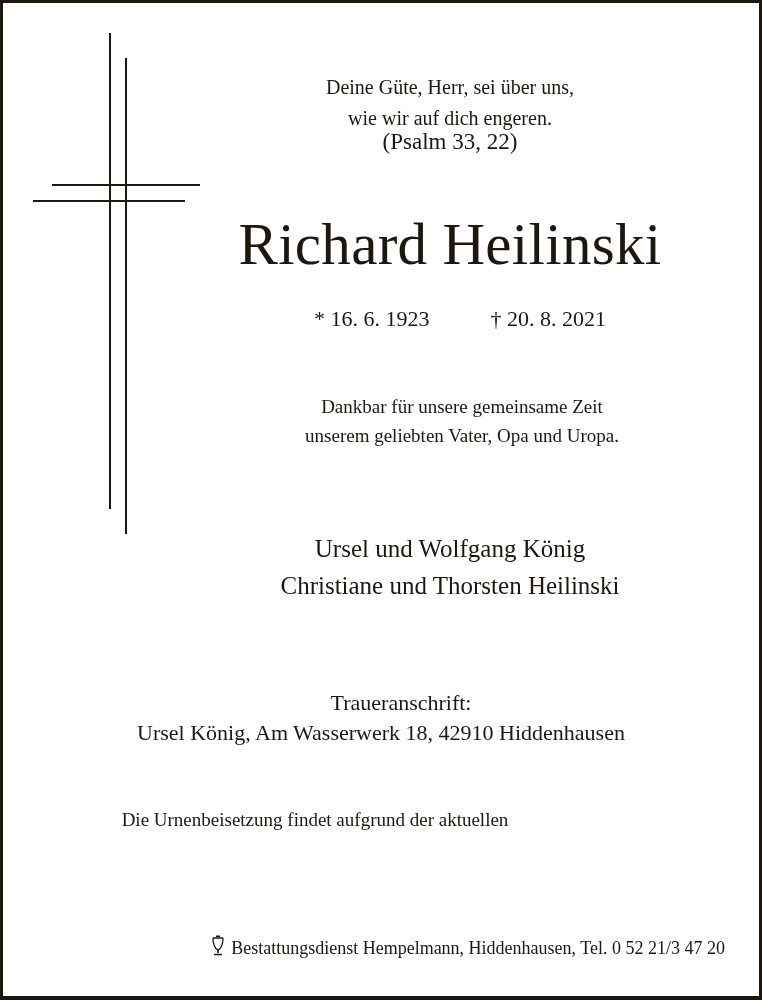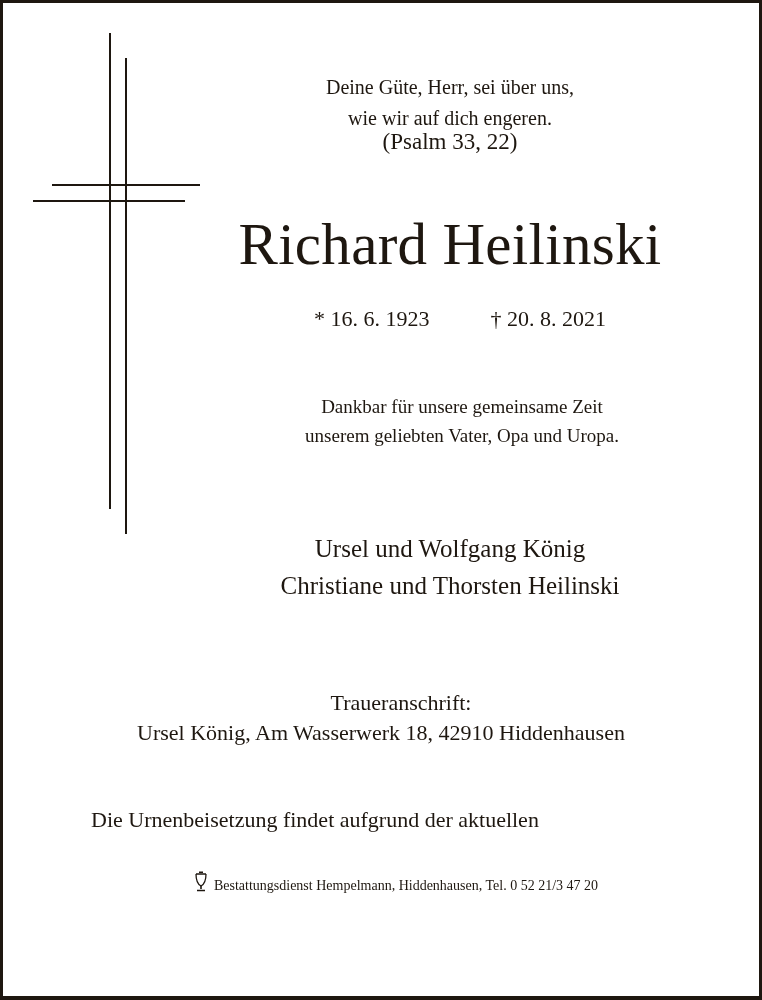--- a/index.html
+++ b/index.html
@@ -9,22 +9,22 @@
   .t{position:absolute;left:0;width:762px;text-align:center;white-space:nowrap;}
   .psalm{left:170px;width:560px;font-size:20px;line-height:31px;top:72px;}
   .ref{left:170px;width:560px;font-size:23px;top:129px;}
   .name{left:170px;width:560px;font-size:59px;top:210px;letter-spacing:0.3px;}
   .dates{top:306px;left:180px;width:560px;font-size:22px;}
   .dates span{display:inline-block;}
   .dank{left:182px;width:560px;font-size:19px;line-height:29px;top:392px;}
   .family{left:150px;width:600px;font-size:25px;line-height:37px;top:523px;margin-top:7px;}
   .addr{font-size:22px;line-height:30px;top:688px;left:0;width:762px;}
   .addr .l1{padding-left:40px;}
-  .urne{font-size:22px;line-height:30px;top:805px;left:0;width:630px;}
-  .footer{top:871px;left:65px;width:660px;text-align:center;font-size:14px;}
+  .urne{font-size:19px;line-height:30px;top:805px;left:0;width:630px;}
+  .footer{top:935px;left:65px;width:660px;text-align:right;font-size:18px;}
   .urn-icon{display:inline-block;width:18px;height:22px;vertical-align:-3px;margin-right:4px;}
 </style>
 </head>
 <body>
 
 <div class="frame"></div>
 
 <div>
   <div class="line" style="left:109px;top:33px;width:2px;height:476px;"></div>
   <div class="line" style="left:125px;top:58px;width:2px;height:476px;"></div>

